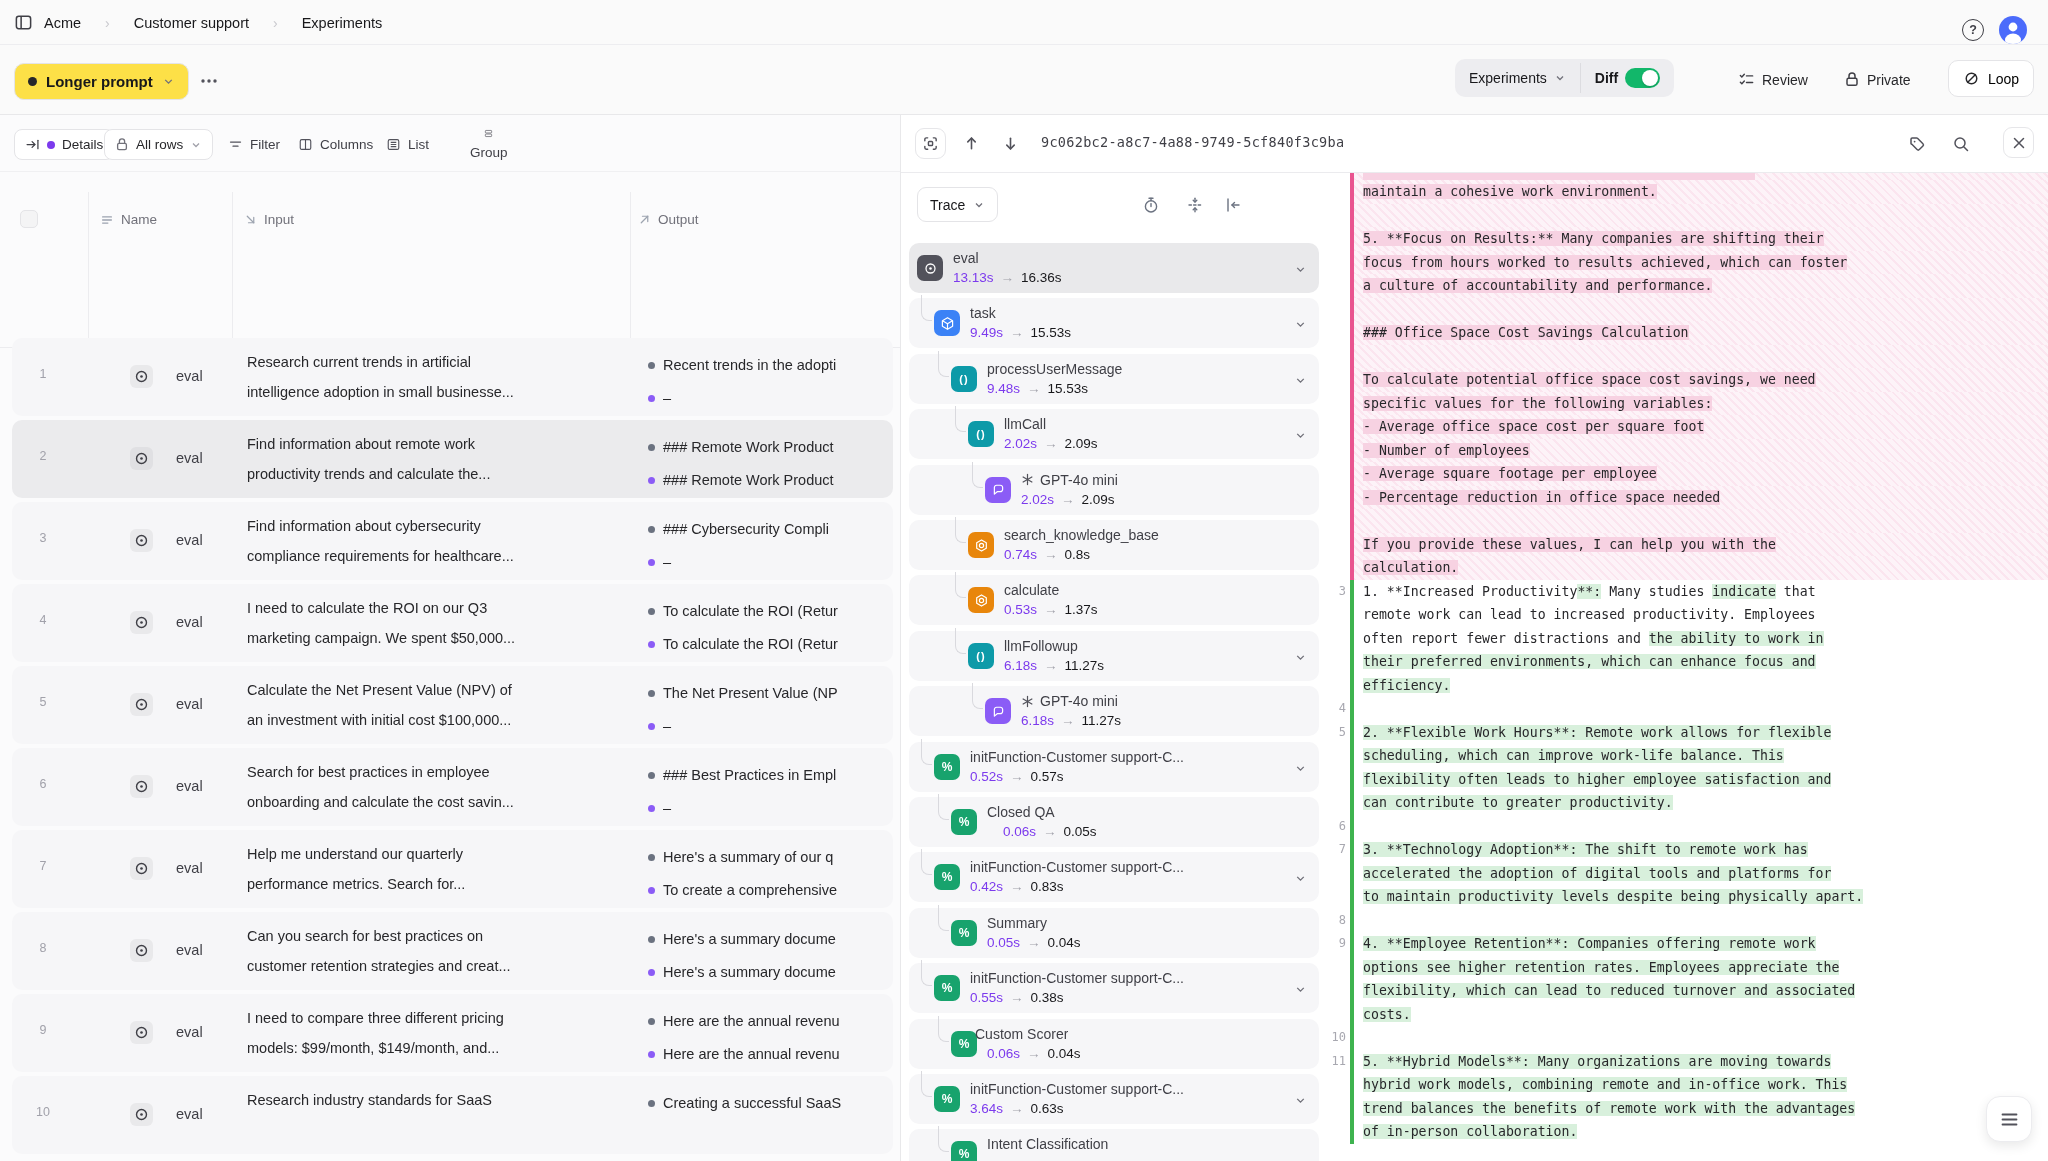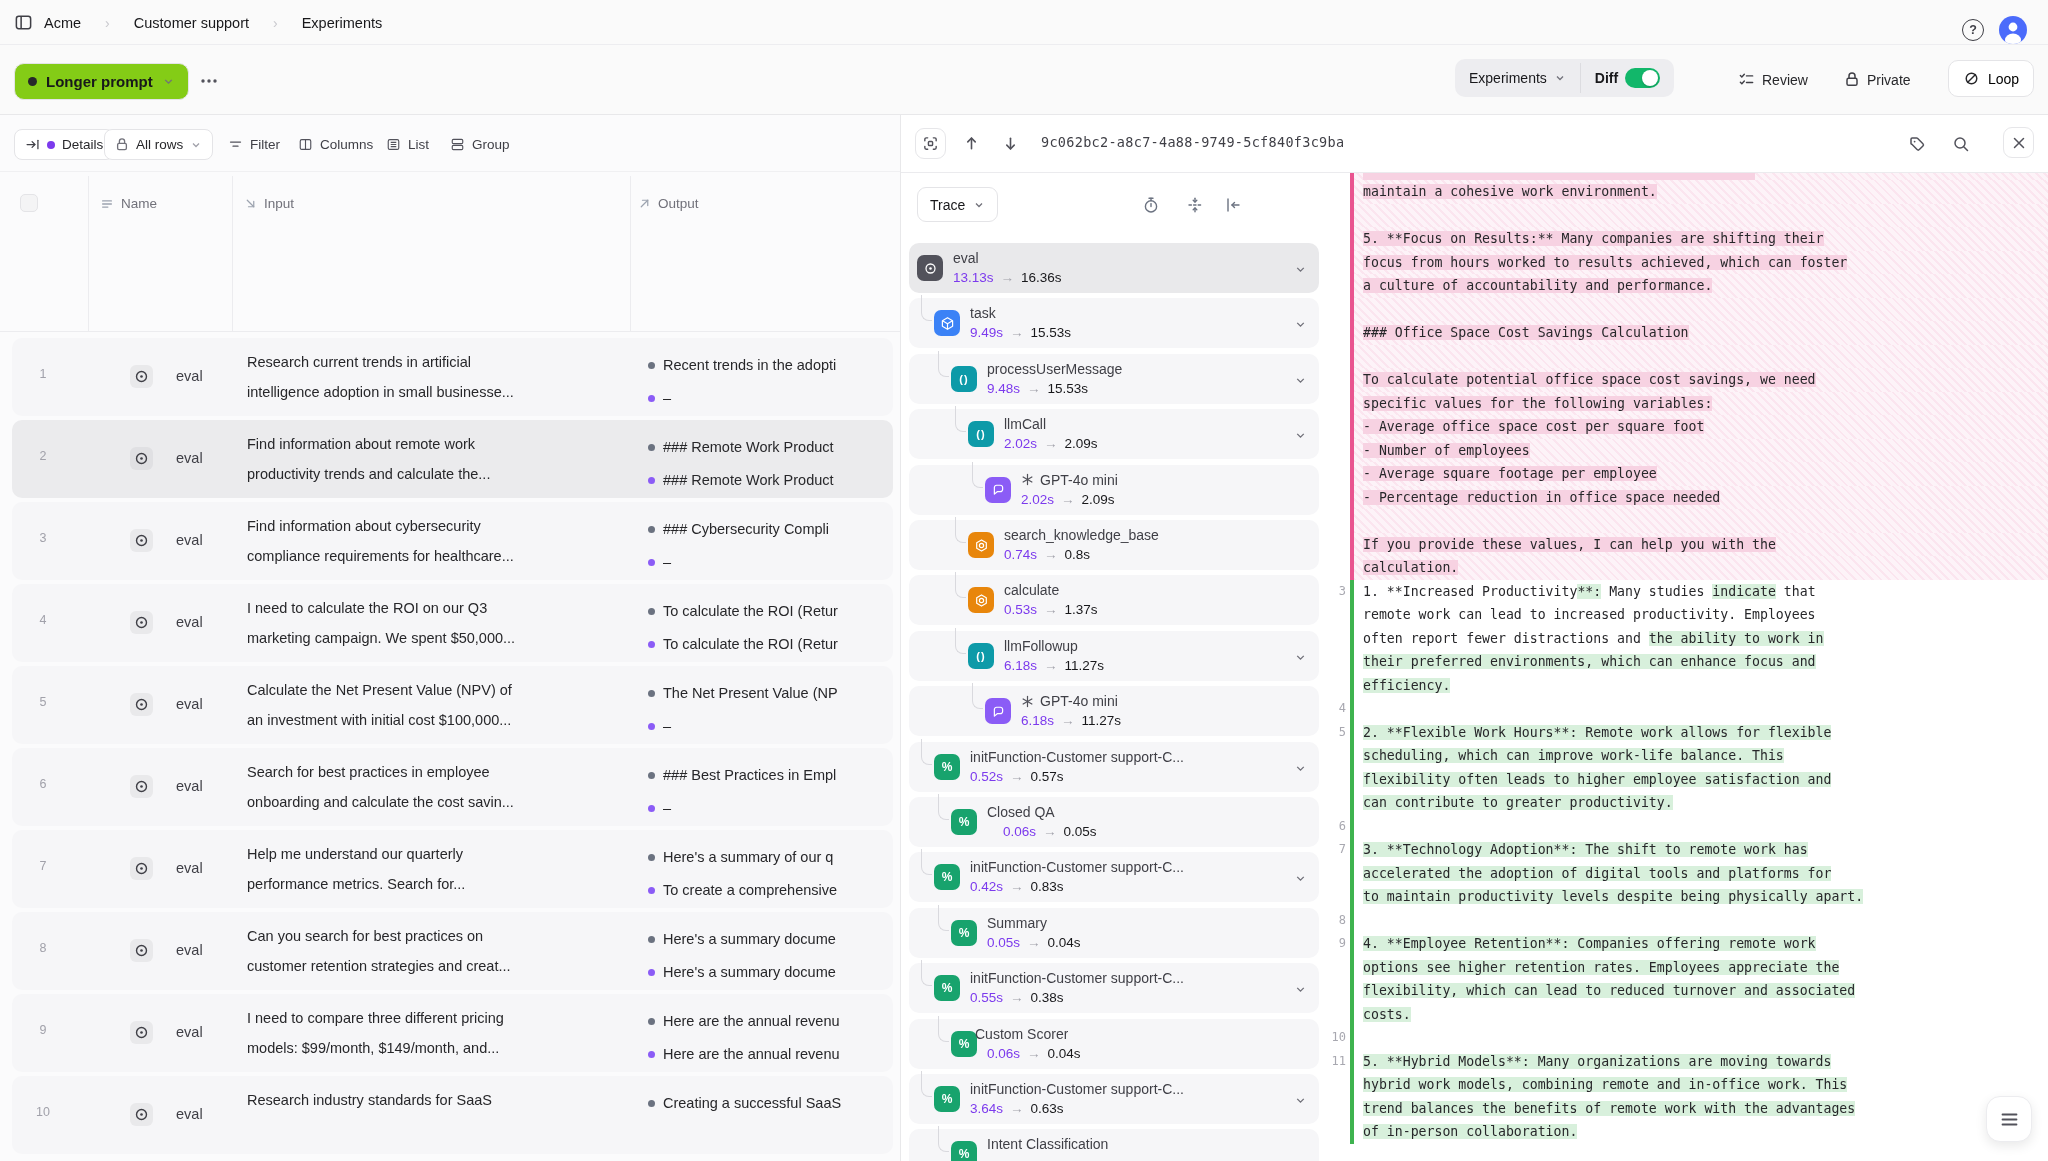--- a/index.html
+++ b/index.html
@@ -9,38 +9,38 @@
   svg{display:block;}
   
   #topbar{position:absolute;left:0;top:0;width:2048px;height:45px;background:#fafafa;border-bottom:1px solid #ededf0;}
   .icon-btn{display:flex;align-items:center;justify-content:center;cursor:pointer;background:none;border:none;padding:0;}
   #breadcrumb{position:absolute;left:44px;top:0;height:45px;display:flex;align-items:center;gap:24px;font-size:14.5px;color:#18181b;font-weight:500;}
   .crumb-sep{color:#c9c9ce;font-size:14px;font-weight:400;}
   #help-btn{position:absolute;left:1962px;top:19px;width:22px;height:22px;border:1.6px solid #3f3f46;border-radius:50%;font-size:12.5px;font-weight:700;color:#3f3f46;}
   #avatar{position:absolute;left:1999px;top:16px;width:28px;height:28px;border-radius:50%;background:#4b6bfb;overflow:hidden;}
   
   #titlebar{position:absolute;left:0;top:45px;width:2048px;height:70px;background:#fafafa;border-bottom:1px solid #e8e8ea;}
-  #exp-pill{position:absolute;left:14px;top:18px;height:37px;background:#84cc16;border:1px solid #e4e4e7;border-radius:10px;display:flex;align-items:center;gap:9px;padding:0 13px;cursor:pointer;}
+  #exp-pill{position:absolute;left:14px;top:18px;height:37px;background:#fde047;border:1px solid #e4e4e7;border-radius:10px;display:flex;align-items:center;gap:9px;padding:0 13px;cursor:pointer;}
   #exp-pill .dot{width:9px;height:9px;border-radius:50%;background:#27272a;}
   #exp-pill .lbl{font-size:15px;font-weight:600;}
   #more-btn{position:absolute;left:196px;top:25px;width:26px;height:22px;color:#52525b;}
   #seg{position:absolute;left:1455px;top:14px;height:38px;background:#ededf0;border-radius:10px;display:flex;align-items:stretch;}
   #seg .seg-item{display:flex;align-items:center;gap:7px;padding:0 14px;font-size:14px;font-weight:500;cursor:pointer;}
   #seg .seg-div{width:1px;background:#dcdce0;margin:4px 0;}
   .toggle{width:35px;height:20px;border-radius:10px;background:#12b76a;position:relative;cursor:pointer;}
   .toggle .knob{position:absolute;right:2px;top:2px;width:16px;height:16px;border-radius:50%;background:#fff;box-shadow:0 1px 2px rgba(0,0,0,.2);}
   .bar-btn{position:absolute;display:flex;align-items:center;gap:7px;font-size:14px;font-weight:500;color:#27272a;cursor:pointer;background:none;border:none;}
   #loop-btn{position:absolute;left:1948px;top:15px;height:37px;padding:0 14px;background:#fff;border:1px solid #e4e4e7;border-radius:10px;display:flex;align-items:center;gap:8px;font-size:14px;font-weight:500;cursor:pointer;}
   
   #toolbar{position:absolute;left:0;top:115px;width:900px;height:57px;border-bottom:1px solid #f0f0f2;background:#fbfbfc;}
   .tb-pill{position:absolute;top:14px;height:31px;display:flex;align-items:center;gap:7px;padding:0 10px;font-size:13.5px;font-weight:500;color:#27272a;border:1px solid #e4e4e7;border-radius:8px;background:#fff;cursor:pointer;}
   .tb-flat{position:absolute;top:14px;height:31px;display:flex;align-items:center;gap:7px;padding:0 8px;font-size:13.5px;font-weight:500;color:#3f3f46;cursor:pointer;}
   .pdot{width:8px;height:8px;border-radius:50%;background:#7c3aed;}
   
-  #thead{position:absolute;left:0;top:172px;width:900px;height:160px;background:#fbfbfc;border-bottom:1px solid #ececef;}
+  #thead{position:absolute;left:0;top:188px;width:900px;height:160px;background:#fbfbfc;border-bottom:1px solid #ececef;}
   #thead .vdiv{position:absolute;top:4px;bottom:0;width:1px;background:#ececef;}
   .th{position:absolute;top:24px;display:flex;align-items:center;gap:7px;font-size:13.5px;color:#71717a;font-weight:500;cursor:pointer;}
   #hdr-checkbox{position:absolute;left:20px;top:22px;width:18px;height:18px;border-radius:5px;background:#f4f4f5;border:1px solid #e4e4e7;cursor:pointer;}
   
   #rows{position:absolute;left:0;top:332px;width:900px;height:829px;overflow:hidden;}
   .trow{position:absolute;left:12px;width:881px;height:78px;background:#f6f6f8;border-radius:10px;cursor:pointer;}
   .trow.sel{background:#ebebed;}
   .trow .rnum{position:absolute;left:14px;top:29px;width:34px;text-align:center;font-size:12.5px;color:#a1a1aa;}
   .trow .evalicon{position:absolute;left:118px;top:27px;width:23px;height:23px;border-radius:6px;background:#e9e9eb;display:flex;align-items:center;justify-content:center;}
   .trow.sel .evalicon{background:#e0e0e3;}
@@ -204,21 +204,21 @@
         </svg>
       <span>Columns</span>
     </div>
     <div class="tb-flat" style="left:378px;">
       <svg width="15" height="15" viewBox="0 0 20 20" fill="none" stroke="#52525b" stroke-width="1.5">
           <rect x="3" y="3.5" width="14" height="13" rx="2"></rect>
           <path d="M6.3 7.2h7.4M6.3 10h7.4M6.3 12.8h7.4"></path>
         </svg>
       <span>List</span>
     </div>
-    <div class="tb-flat" style="left:442px;">
+    <div class="tb-flat" style="left:462px;flex-direction:column;">
       <svg width="15" height="15" viewBox="0 0 20 20" fill="none" stroke="#52525b" stroke-width="1.5">
           <rect x="3" y="3.2" width="14" height="5.6" rx="1.6"></rect>
           <rect x="3" y="11.2" width="14" height="5.6" rx="1.6"></rect>
         </svg>
       <span>Group</span>
     </div>
   </div>
 
   <div id="thead">
     <div id="hdr-checkbox"></div>

